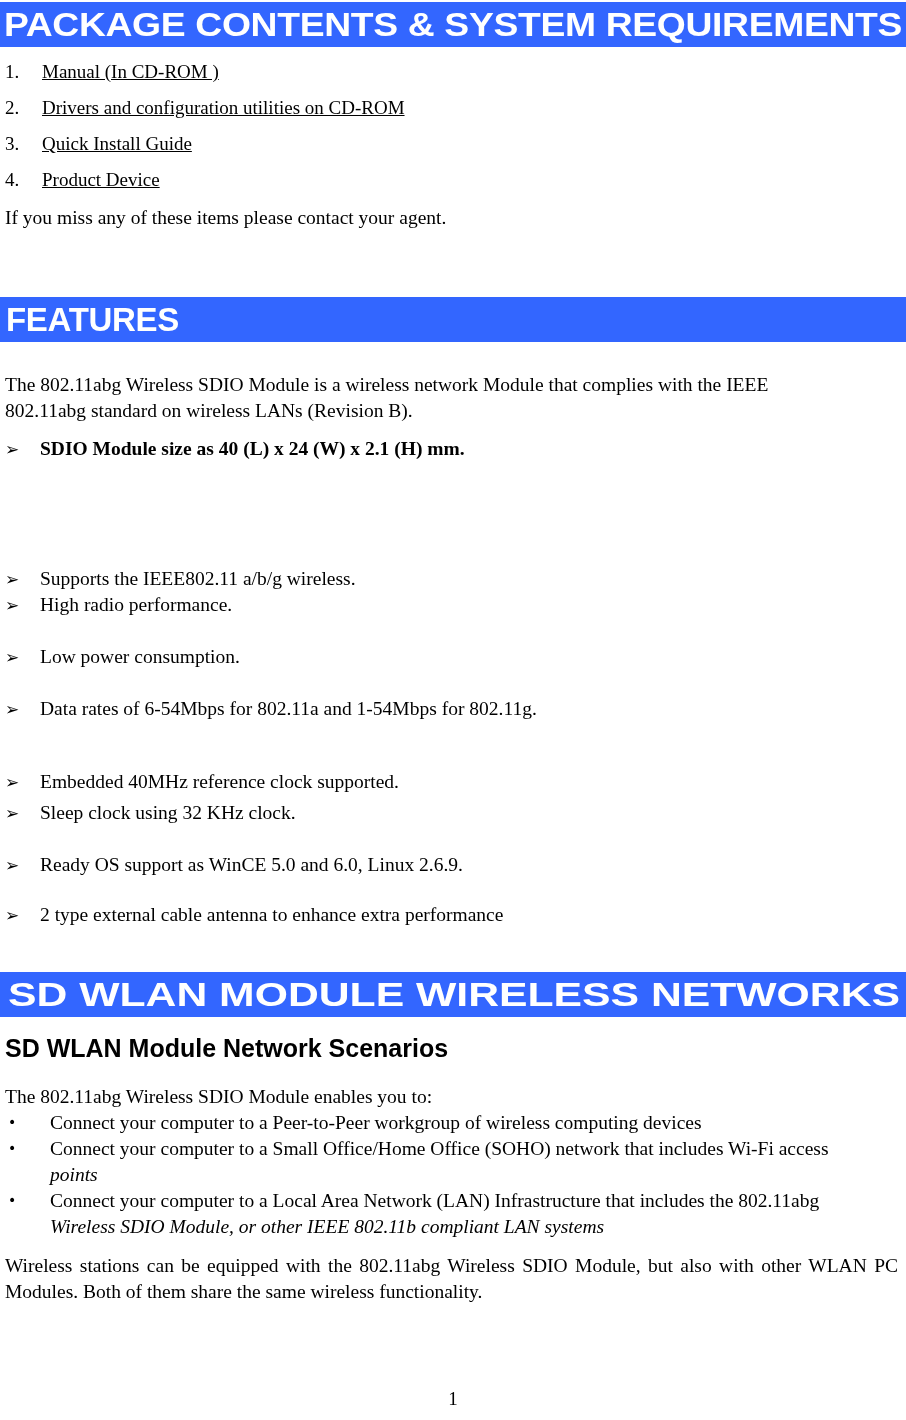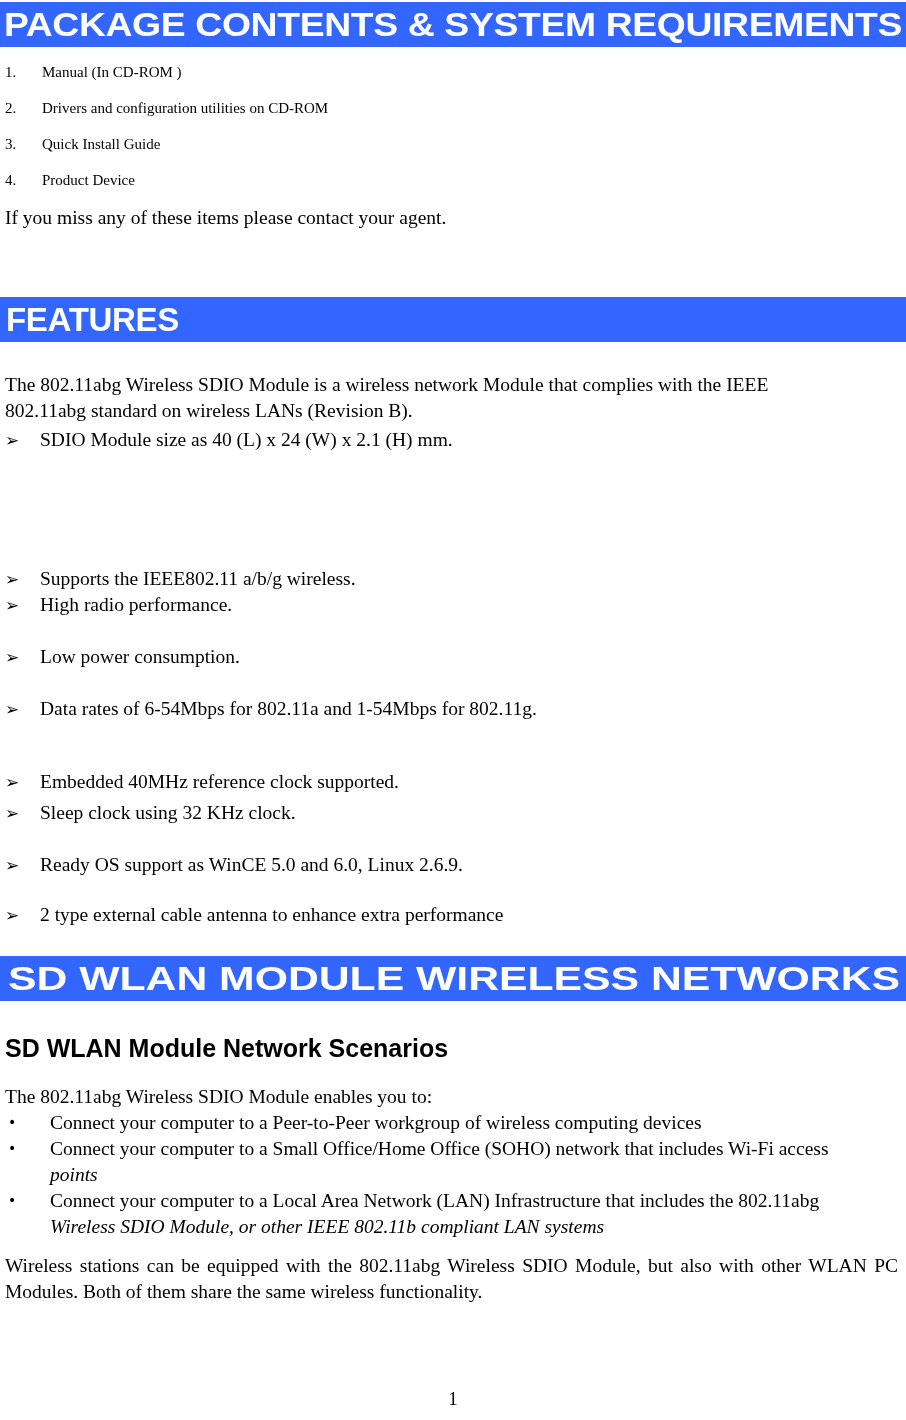--- a/index.html
+++ b/index.html
@@ -32,20 +32,21 @@
     font-family: "Liberation Sans Narrow", "Liberation Sans", "DejaVu Sans", sans-serif;
     font-weight: bold;
     font-stretch: condensed;
     letter-spacing: -0.3px;
     white-space: nowrap;
   }
   .banner-normal {
     font-family: "Liberation Sans", "DejaVu Sans", sans-serif;
     font-weight: bold;
     white-space: nowrap;
+    margin-top: 16px;
   }
 
   #banner-package {
     top: 2px;
     height: 45px;
     font-size: 33px;
     padding-left: 4px;
     transform-origin: left center;
   }
   #banner-package .banner-text { display: inline-block; transform: scaleX(1.0); }
@@ -63,22 +64,23 @@
     font-size: 34px;
     padding-left: 8px;
     letter-spacing: 0px;
   }
 
   
   .num-item {
     position: absolute;
     left: 5px;
     width: 880px;
-    font-size: 15px;
+    font-size: 19px;
     line-height: 24px;
+    text-decoration: underline;
   }
   .num-item .num {
     display: inline-block;
     width: 37px;
     text-align: left;
   }
 
   
   .arrow-item {
     position: absolute;
@@ -164,21 +166,21 @@
   </div>
 
   <div class="para" style="top:205px; left:5px; width:880px;">If you miss any of these items please contact your agent.</div>
 
   <div class="banner banner-condensed" id="banner-features">
     <span class="banner-text">FEATURES</span>
   </div>
 
   <div class="para" style="top:372px; left:5px; width:830px;">The 802.11abg Wireless SDIO Module is a wireless network Module that complies with the IEEE 802.11abg standard on wireless LANs (Revision B).</div>
 
-  <div class="arrow-item" style="top:428px;">
+  <div class="arrow-item" style="top:437px;font-weight:bold;">
     <span class="arrow">➢</span><span>SDIO Module size as 40 (L) x 24 (W) x 2.1 (H) mm.</span>
   </div>
   <div class="arrow-item" style="top:567px;">
     <span class="arrow">➢</span><span>Supports the IEEE802.11 a/b/g wireless.</span>
   </div>
   <div class="arrow-item" style="top:593px;">
     <span class="arrow">➢</span><span>High radio performance.</span>
   </div>
   <div class="arrow-item" style="top:645px;">
     <span class="arrow">➢</span><span>Low power consumption.</span>

